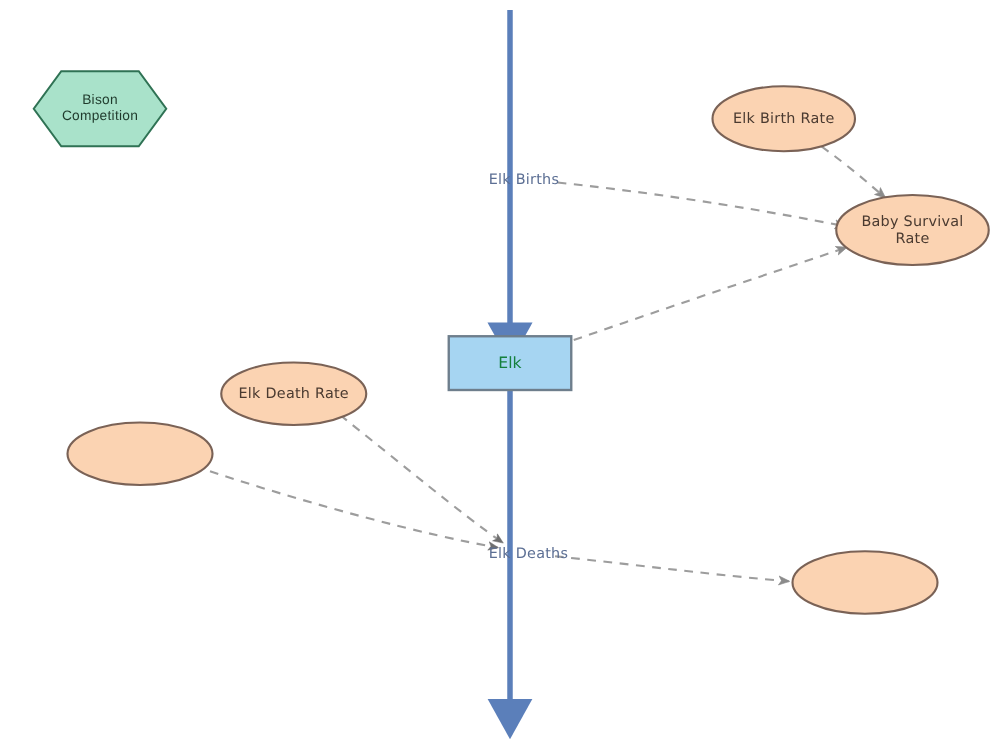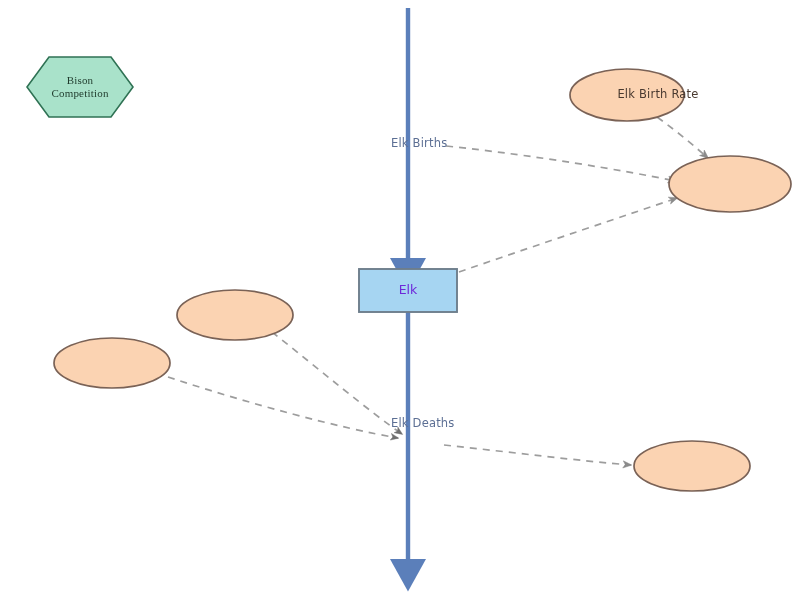--- a/index.html
+++ b/index.html
@@ -38,24 +38,24 @@
   }
   .ellipse-label {
     font-family: "DejaVu Sans", sans-serif;
     font-size: 11.5px;
     color: #4a3a30;
     letter-spacing: 0.2px;
   }
   .stock-label {
     font-family: "DejaVu Sans", sans-serif;
     font-size: 12.5px;
-    color: #6d28d9;
+    color: #15803d;
   }
   .hex-label {
-    font-family: Liberation Serif, serif;
+    font-family: Liberation Sans, sans-serif;
     font-size: 11px;
     color: #1f3a2c;
     letter-spacing: 0.2px;
   }
   .flow-label {
     font-family: "DejaVu Sans", sans-serif;
     font-size: 11.5px;
     color: #5c6f94;
     letter-spacing: 0.2px;
     margin-left: 31px;
@@ -116,23 +116,26 @@
       <ellipse cx="112" cy="363" rx="58" ry="25" fill="#fbd3b2" stroke="#7a6256" stroke-width="1.7"></ellipse>
       <ellipse cx="692" cy="466" rx="58" ry="25" fill="#fbd3b2" stroke="#7a6256" stroke-width="1.7"></ellipse>
     </g>
   </svg>
 
   <div class="node-label hex-label" style="left:27px; top:57px; width:106px; height:60px;">Bison
 Competition</div>
 
   <div class="node-label stock-label" style="left:359px; top:269px; width:98px; height:43px;">Elk</div>
 
-  <div class="node-label ellipse-label" style="left:601px; top:69px; width:114px; height:52px;">Elk Birth Rate</div>
+  <div class="node-label ellipse-label" style="left:570px; top:69px; width:114px; height:52px;">Elk Birth Rate</div>
 
+  <div class="node-label ellipse-label" style="left:669px; top:156px; width:122px; height:56px;">Baby Survival
+Rate</div>
 
+  <div class="node-label ellipse-label" style="left:177px; top:290px; width:116px; height:50px;">Elk Death Rate</div>
 
 
 
   <div class="node-label flow-label" style="left:360px; top:134px; width:90px; height:20px; justify-content:flex-start;">Elk Births</div>
 
-  <div class="node-label flow-label" style="left:360px; top:414px; width:95px; height:20px; justify-content:flex-start;">Elk Deaths</div>
+  <div class="node-label flow-label" style="left:360px; top:433px; width:95px; height:20px; justify-content:flex-start;">Elk Deaths</div>
 
 </div>
 
 </body></html>

